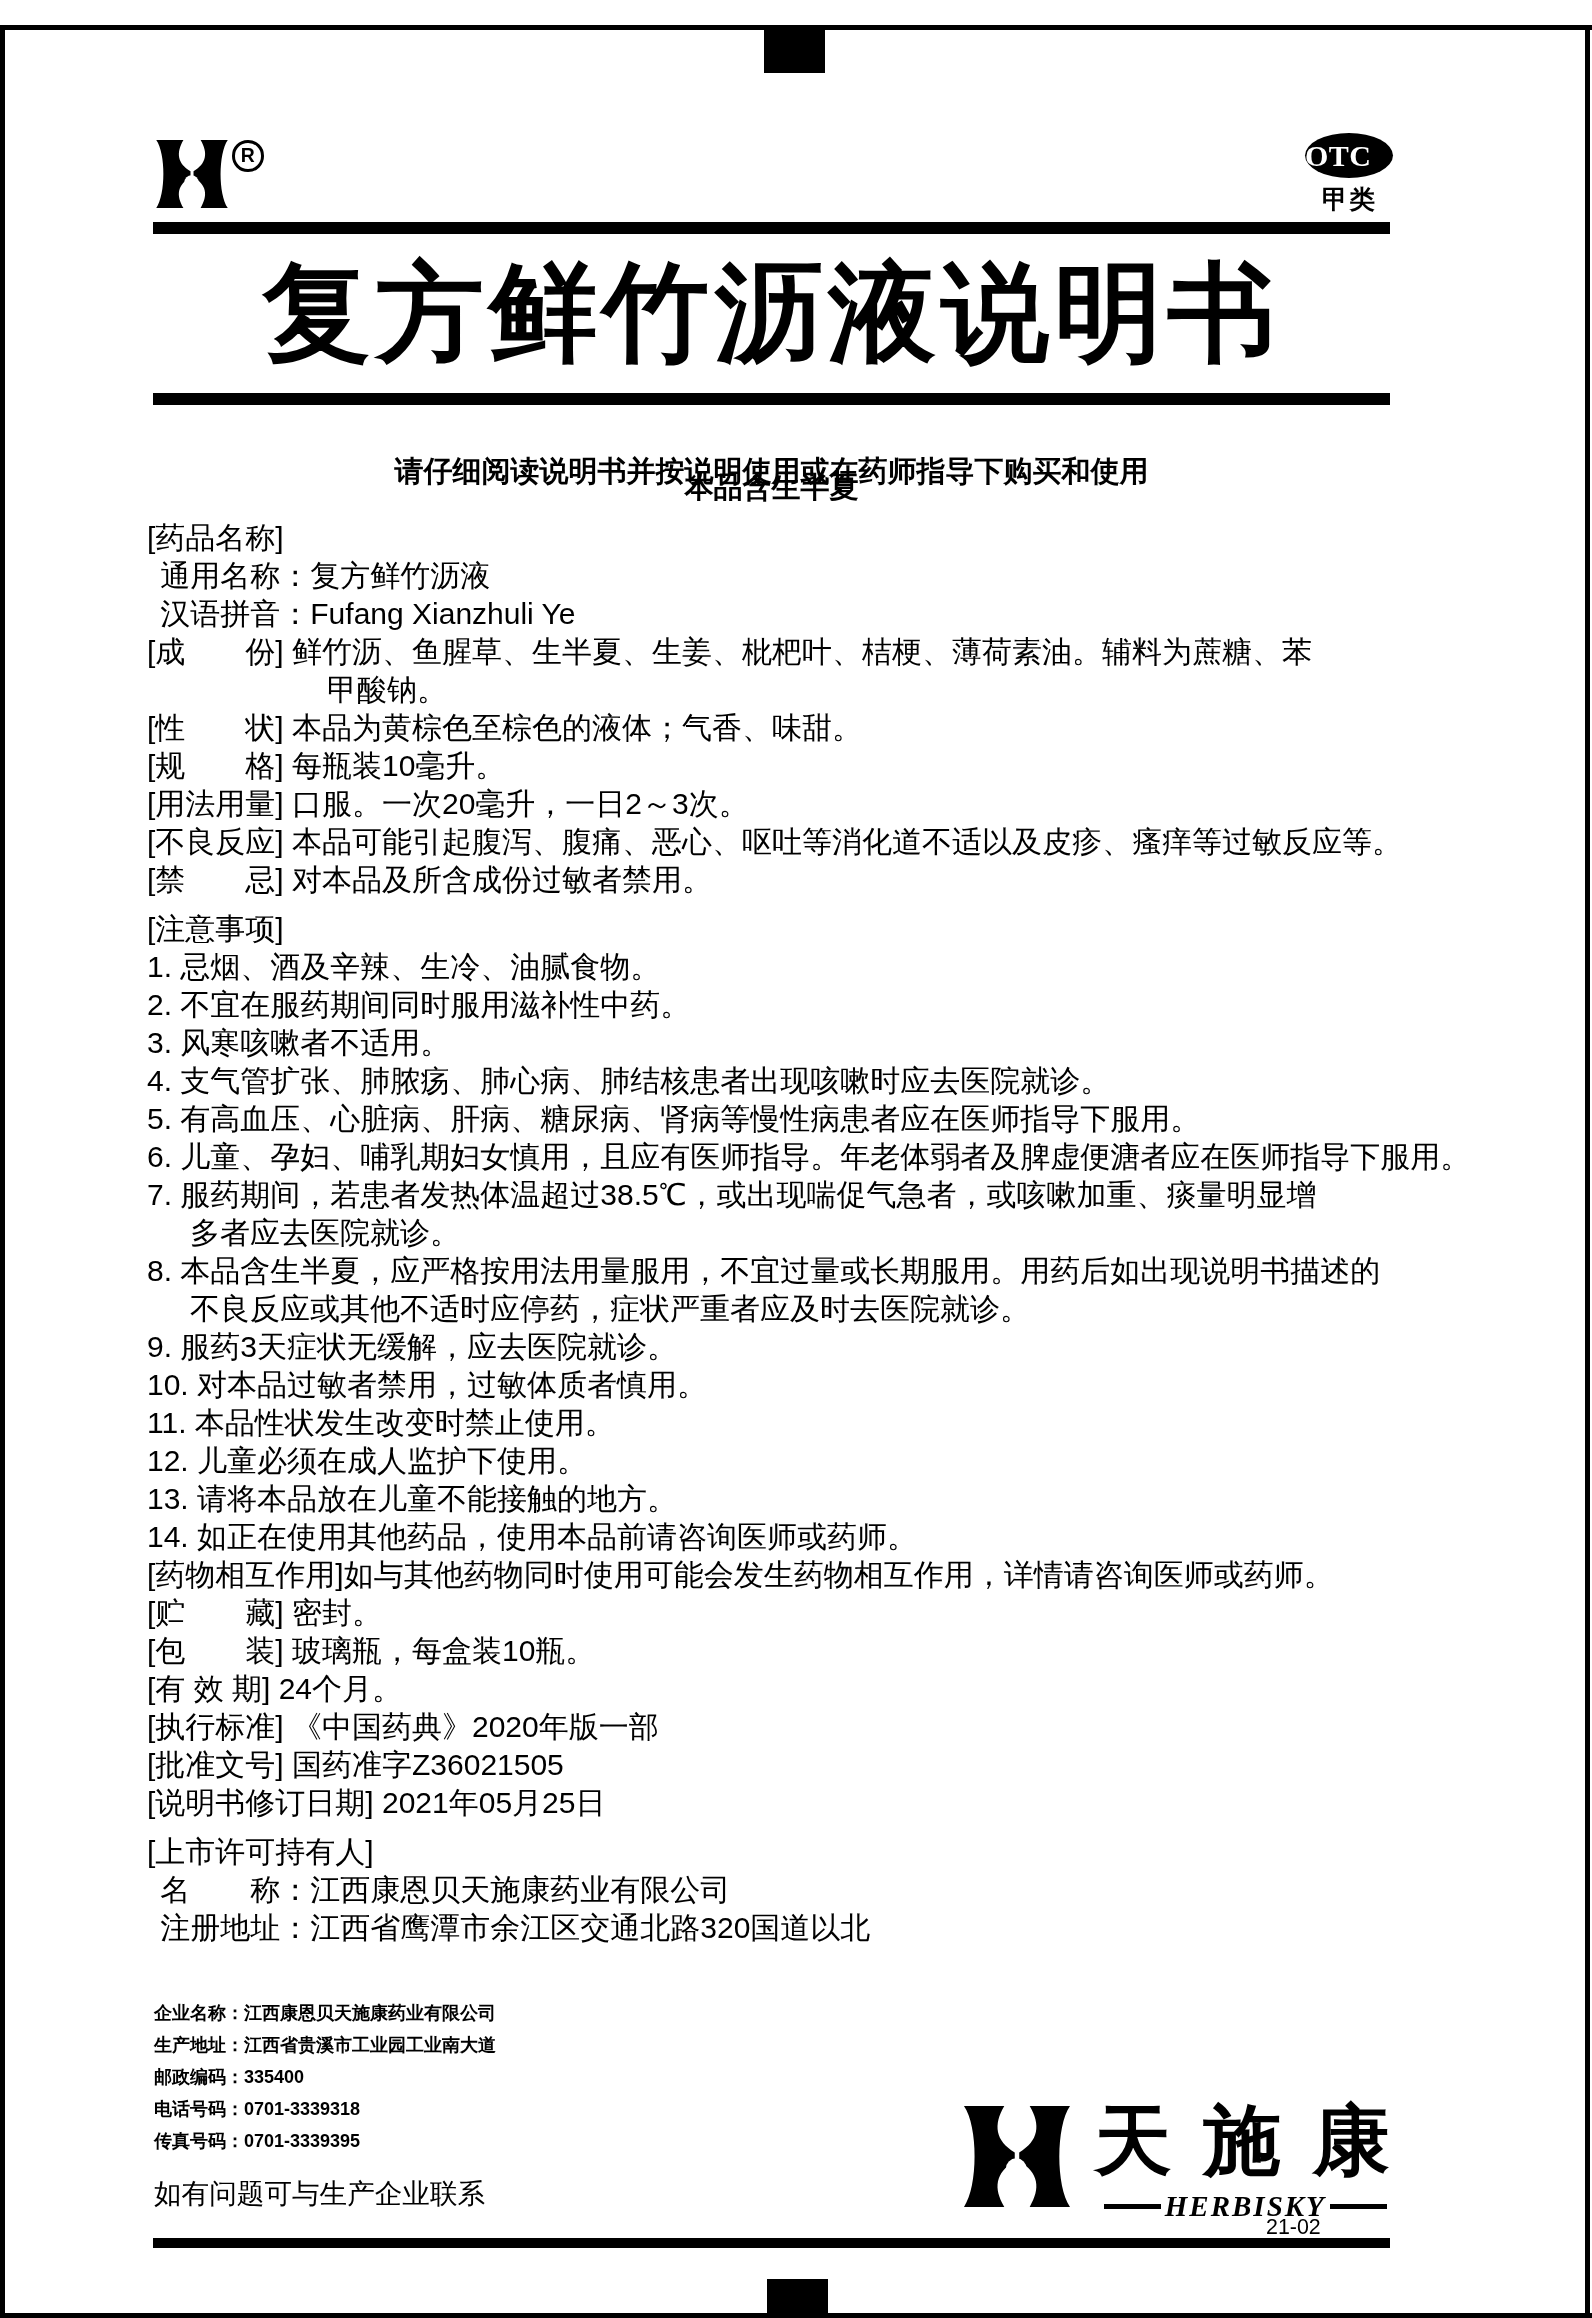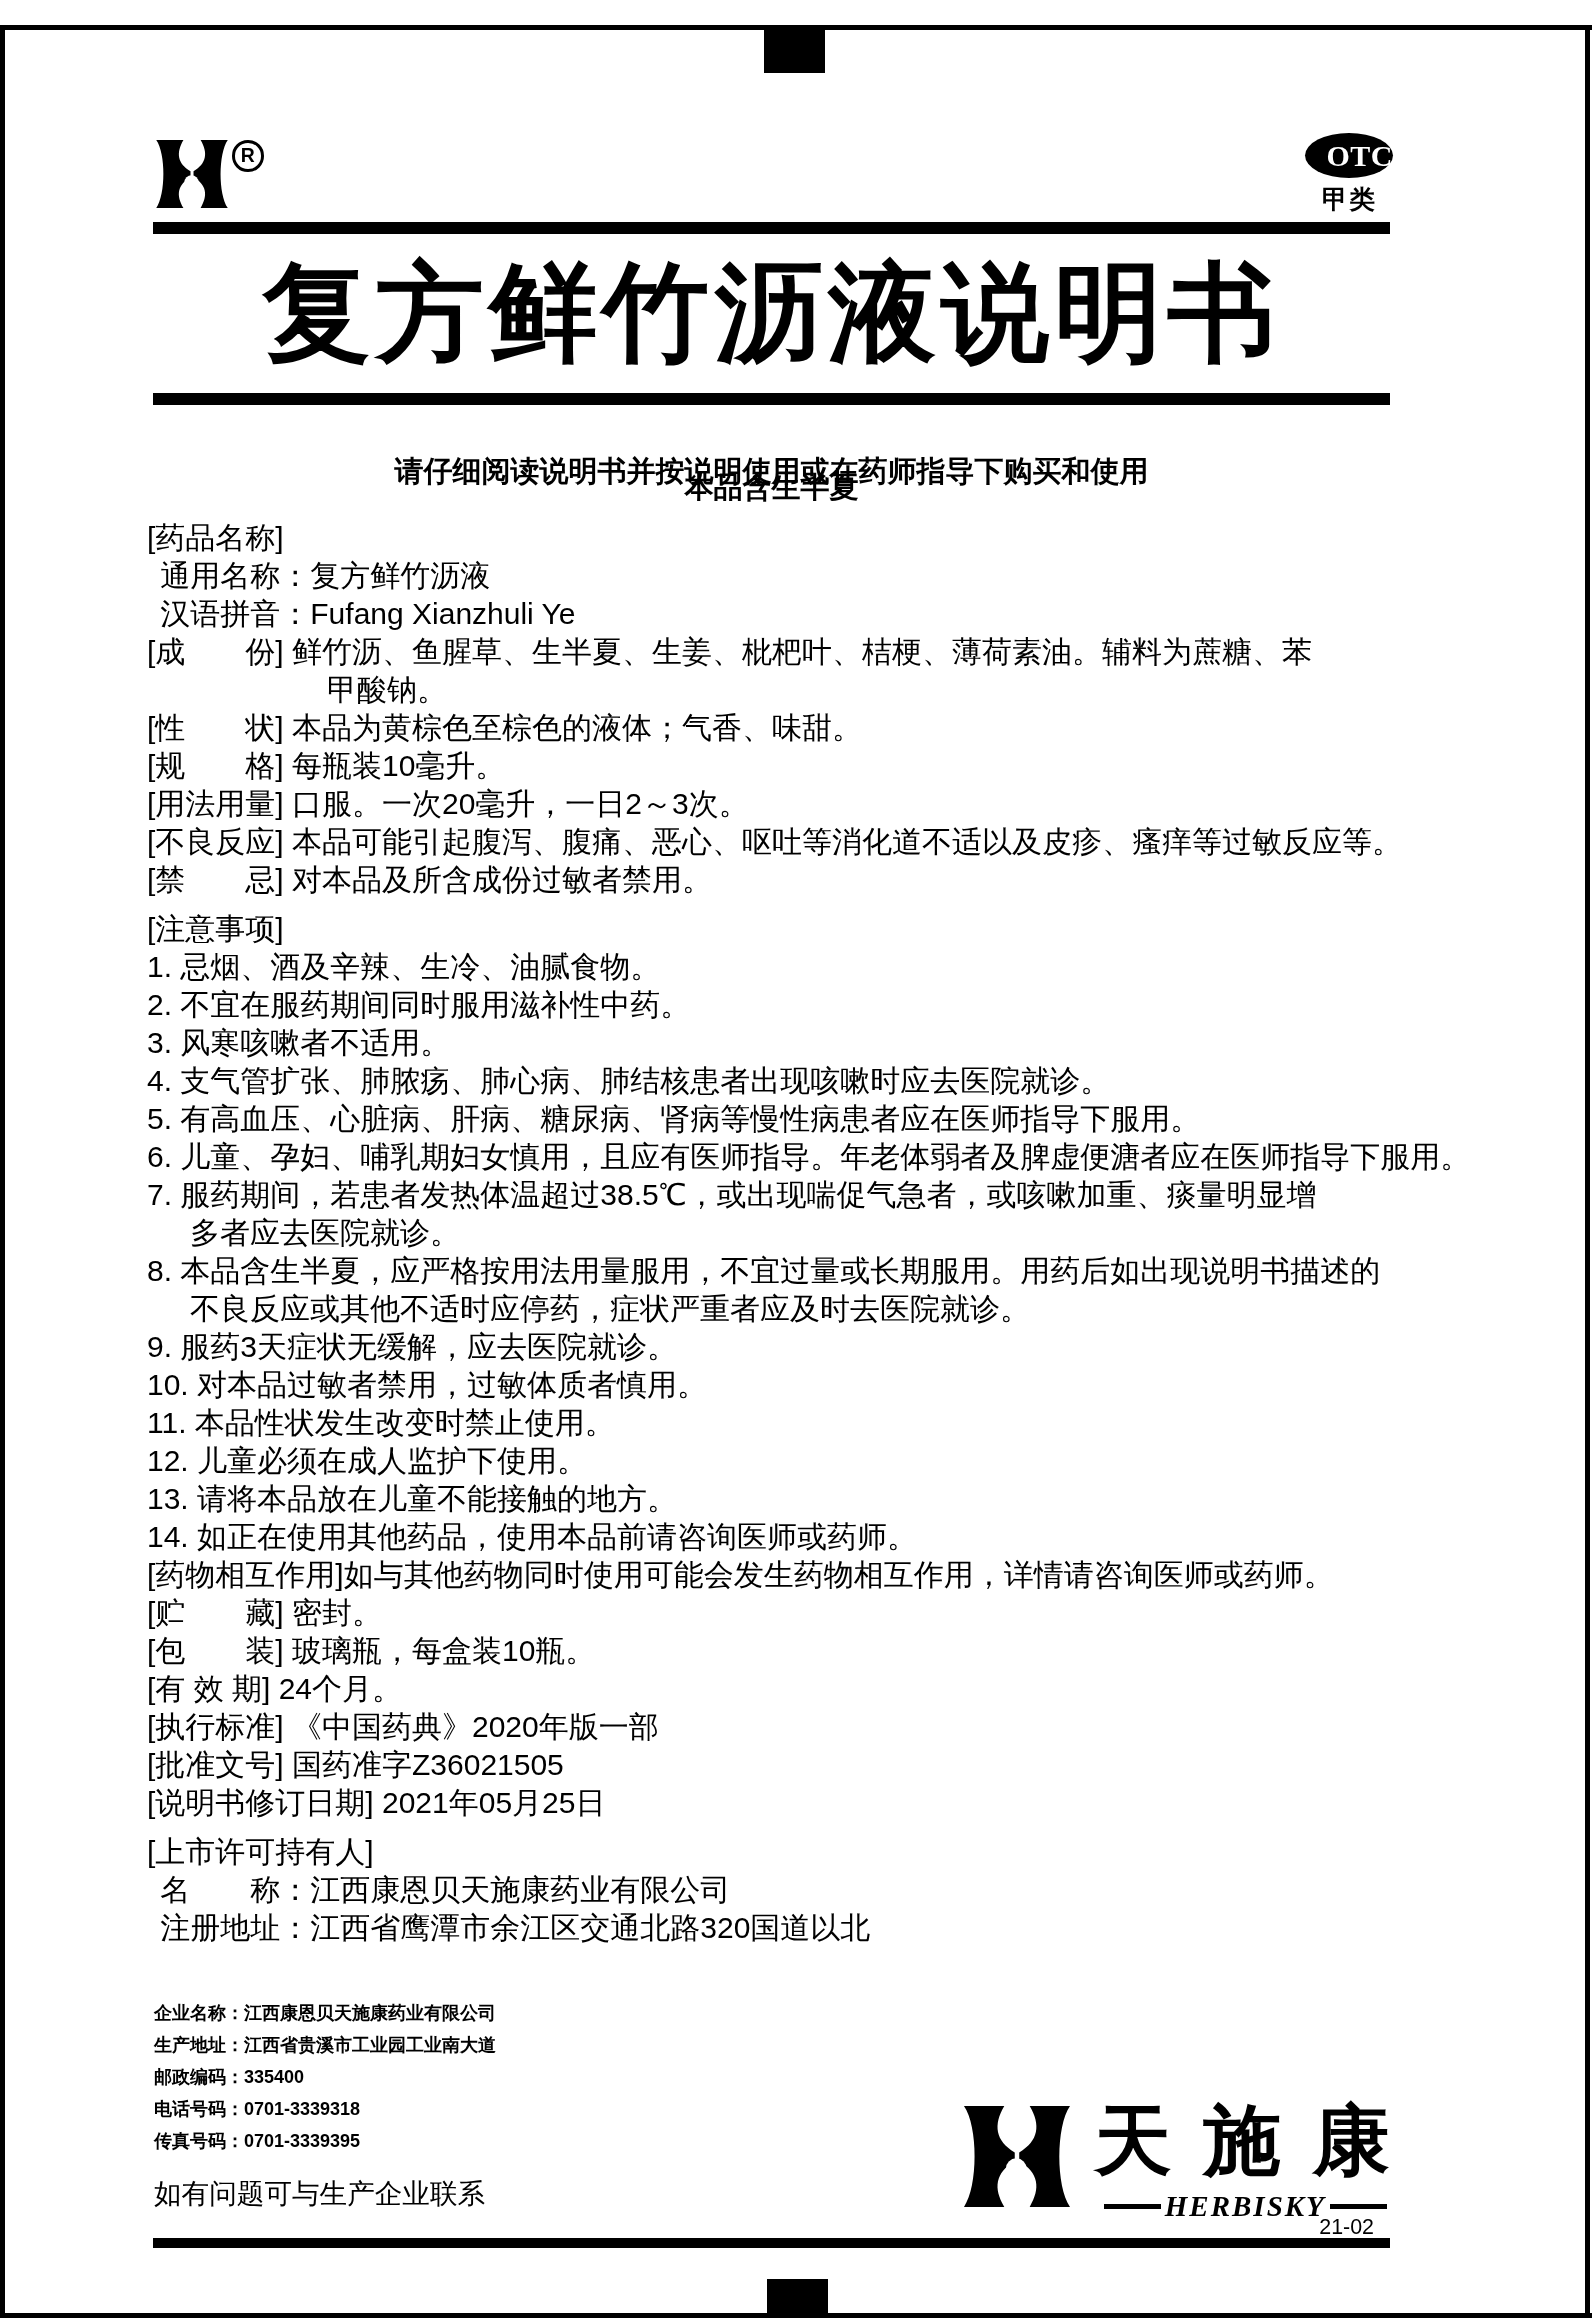--- a/index.html
+++ b/index.html
@@ -14,21 +14,21 @@
   .reg-top{left:764px;top:26.5px;width:61px;height:46px;background:#000;}
   .reg-bottom{left:767px;top:2279px;width:61px;height:39px;background:#000;}
   
   .logo-top{left:152px;top:140px;width:117px;height:71px;}
   .rsym{position:absolute;left:80px;top:0;width:25.5px;height:25.5px;border:3.1px solid #000;
         border-radius:50%;display:flex;align-items:center;justify-content:center;
         font-size:19.4px;font-weight:700;}
   
   .otc{left:1305px;top:133px;width:89px;text-align:center;}
   .otc-ellipse{width:88px;height:45px;background:#000;border-radius:50%;
-        display:flex;align-items:center;justify-content:flex-end;}
+        display:flex;align-items:center;justify-content:flex-start;}
   .otc-ellipse span{color:#fff;font-family:"Liberation Serif",serif;font-weight:700;
         font-size:30px;letter-spacing:0.5px;}
   .otc-class{margin-top:4.1px;font-size:25.5px;font-weight:700;letter-spacing:2px;}
   
   .bar{background:#000;left:153px;width:1237px;height:12.2px;}
   .bar1{top:222px;}
   .bar2{top:393px;}
   .barft{top:2238px;height:10.2px;}
   .title{left:153px;top:251px;width:1237px;margin:0;text-align:center;
         font-size:108px;font-weight:900;letter-spacing:5.1px;line-height:1.15;white-space:nowrap;}
@@ -47,21 +47,21 @@
   .contact{left:154px;top:2175px;font-size:27.6px;}
   
   .brandft{left:958px;top:2103px;display:flex;align-items:flex-start;}
   .brandcol{margin-left:24.5px;}
   .cnname{font-family:"Liberation Serif",serif;font-weight:900;font-size:77px;
         line-height:77px;letter-spacing:32px;white-space:nowrap;}
   .enrow{display:flex;align-items:center;margin-top:10.2px;margin-left:9.2px;}
   .dash{height:5.1px;background:#000;width:57px;}
   .enname{font-family:"Liberation Serif",serif;font-style:italic;font-weight:700;
         font-size:29px;letter-spacing:2px;margin:0 4.1px;white-space:nowrap;}
-  .printcode{left:1266px;top:2215px;width:108px;text-align:right;font-size:21.4px;}
+  .printcode{left:1266px;top:2215px;width:108px;font-size:21.4px;}
 </style>
 </head>
 <body>
 
 <div class="page">
 
   <div class="abs frame-top"></div>
   <div class="abs frame-bottom"></div>
   <div class="abs frame-left"></div>
   <div class="abs frame-right"></div>

